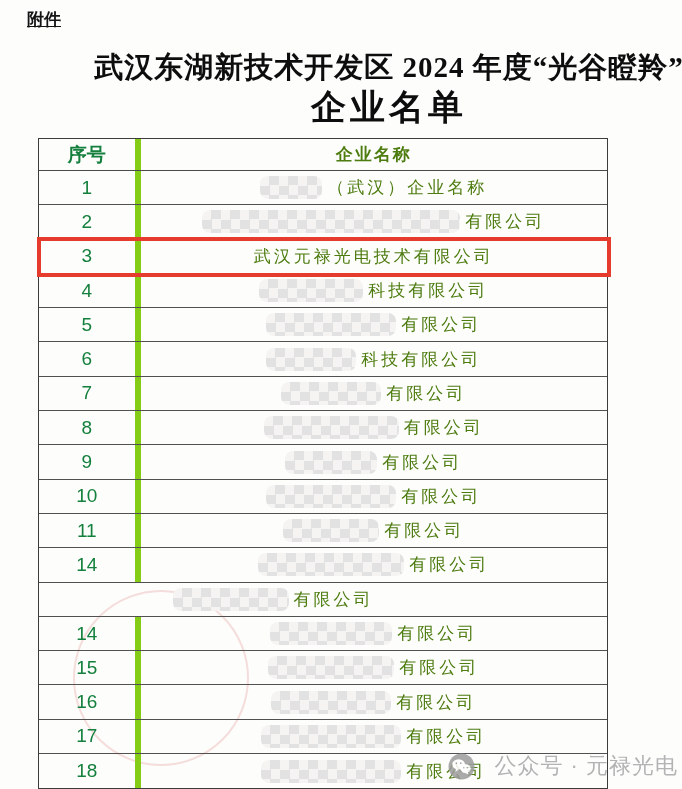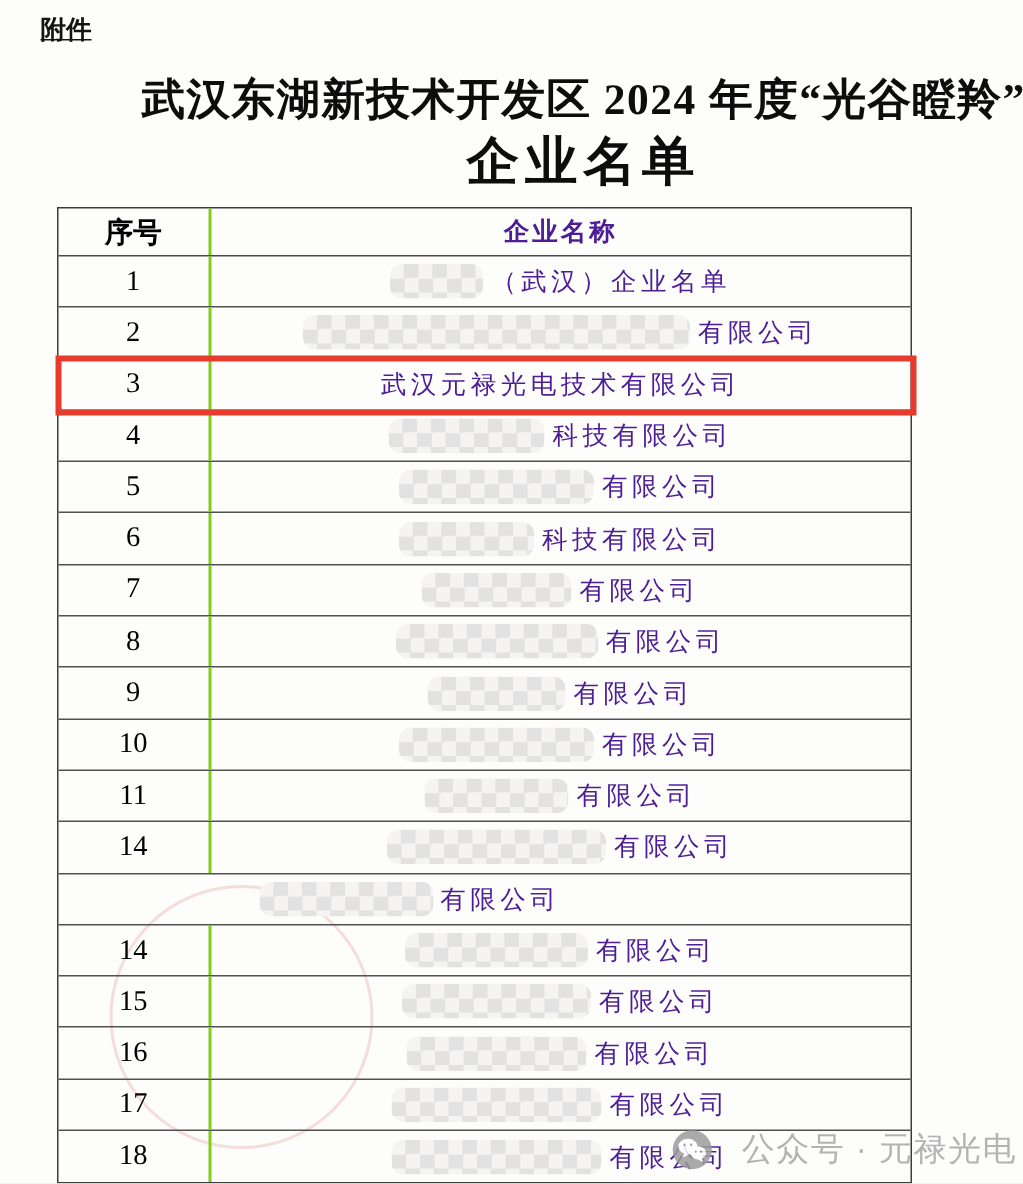--- a/index.html
+++ b/index.html
@@ -41,27 +41,27 @@
   .trow{
     height:34.3px;border-bottom:1px solid #515151;
     position:relative;
   }
   .trow:last-child{border-bottom:none;}
   .cell{
     display:flex;align-items:center;justify-content:center;
     box-sizing:border-box;
   }
   .cell.num{
-    width:102px;border-right:2px solid #84cc16;
-    font-size:19px;color:#000000;
-    font-family:Liberation Serif, serif;
+    width:102px;border-right:6px solid #84cc16;
+    font-size:19px;color:#15803d;
+    font-family:Liberation Sans, sans-serif;
   }
   .cell.name{
     width:468px;
-    font-size:17px;letter-spacing:3px;color:#4c1d95;
+    font-size:17px;letter-spacing:3px;color:#4d7c0f;
   }
   .redact{
     display:inline-block;height:23px;
     background:repeating-conic-gradient(#e2e2e2 0% 25%, #f5f4f3 0% 50%) 0 0 / 19px 19px;
     border-radius:8px;
     margin-right:5px;
     flex:none;
   }
   .trow.highlighted{z-index:5;}
   .trow.highlighted::after{
@@ -103,21 +103,21 @@
   <div class="doc-table">
     <div class="thead">
       <div class="cell num">序号</div>
       <div class="cell name" style="letter-spacing:2px;">企业名称</div>
     </div>
     <div>
         <div class="trow">
           <div class="cell num">1</div>
           <div class="cell name">
             <span class="redact" style="width: 62px;"></span>
-            <span>（武汉）企业名单</span>
+            <span>（武汉）企业名称</span>
           </div>
         </div>
         <div class="trow">
           <div class="cell num">2</div>
           <div class="cell name">
             <span class="redact" style="width: 258px;"></span>
             <span>有限公司</span>
           </div>
         </div>
         <div class="trow highlighted">

